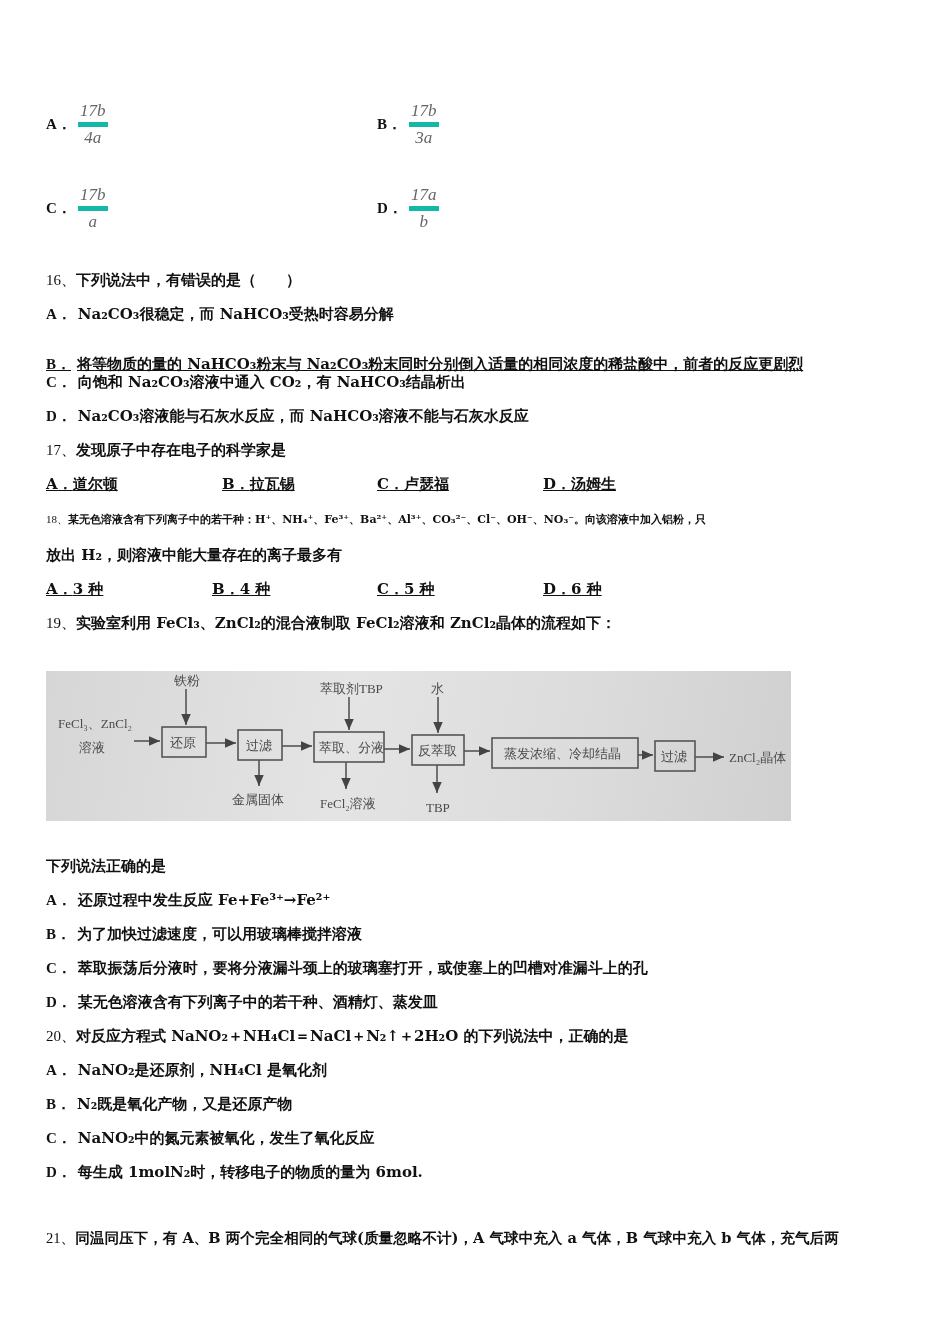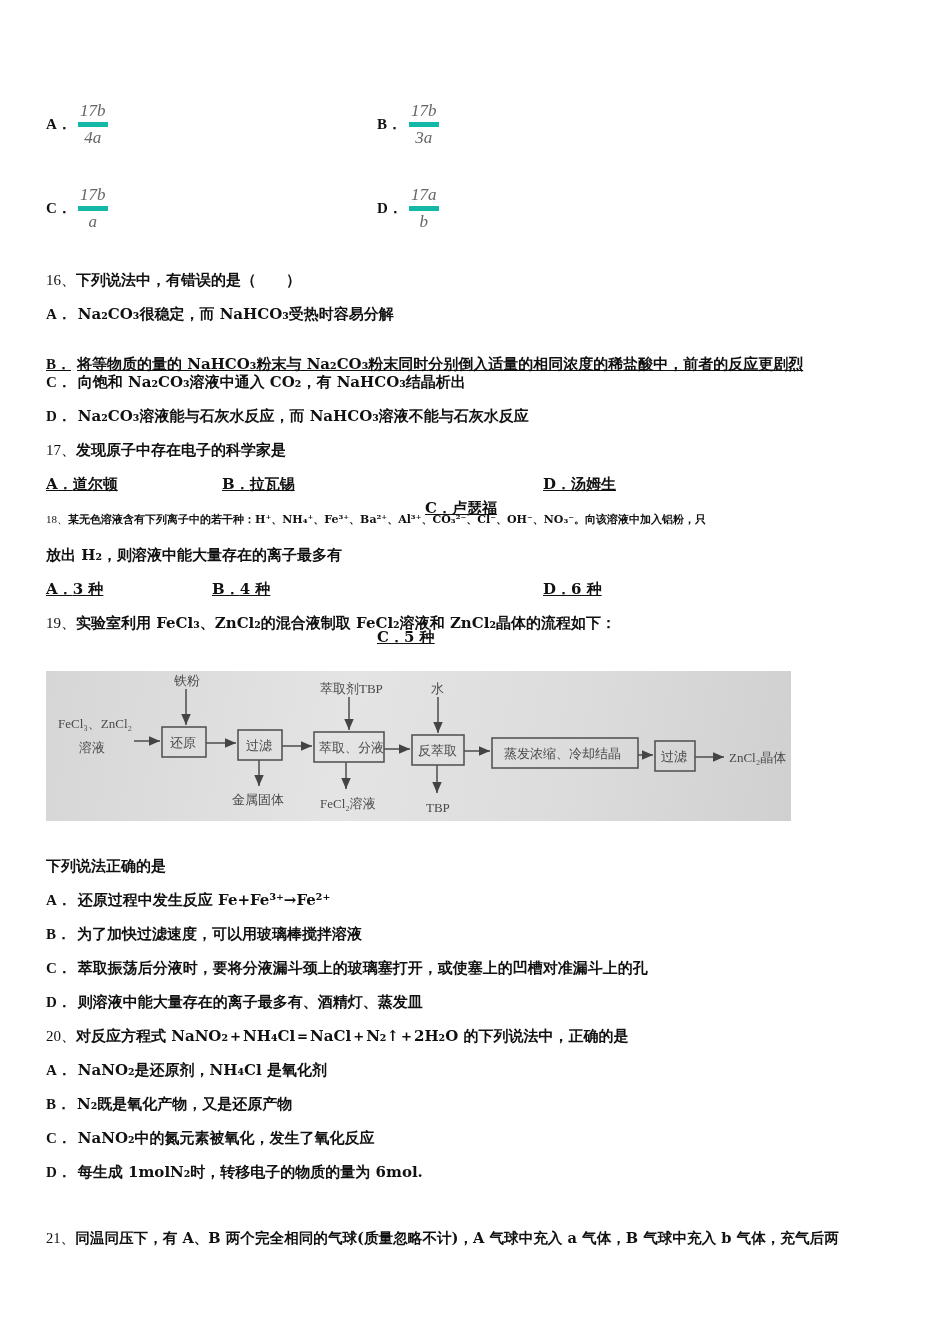--- a/index.html
+++ b/index.html
@@ -70,40 +70,40 @@
 
 <div class="line" style="top:440px;">
   <span class="num">17、</span><span>发现原子中存在电子的科学家是</span>
 </div>
 <div class="opt" style="left:46px;top:474px;">
   <span class="lab">A．</span><span>道尔顿</span>
 </div>
 <div class="opt" style="left:212px;top:474px;margin-left:10px;">
   <span class="lab">B．</span><span>拉瓦锡</span>
 </div>
-<div class="opt" style="left:377px;top:498px;margin-left:48px;">
+<div class="opt" style="left:377px;top:474px;">
   <span class="lab">C．</span><span>卢瑟福</span>
 </div>
 <div class="opt" style="left:543px;top:474px;">
   <span class="lab">D．</span><span>汤姆生</span>
 </div>
 
 <div class="line" style="top:509px;font-size:11px;">
   <span class="num">18、</span><span>某无色溶液含有下列离子中的若干种：H⁺、NH₄⁺、Fe³⁺、Ba²⁺、Al³⁺、CO₃²⁻、Cl⁻、OH⁻、NO₃⁻。向该溶液中加入铝粉，只</span>
 </div>
 <div class="line" style="top:545px;">
   <span>放出 H₂，则溶液中能大量存在的离子最多有</span>
 </div>
 <div class="opt" style="left:46px;top:579px;">
   <span class="lab">A．</span><span>3 种</span>
 </div>
 <div class="opt" style="left:212px;top:579px;">
   <span class="lab">B．</span><span>4 种</span>
 </div>
-<div class="opt" style="left:377px;top:579px;margin-top:48px;">
+<div class="opt" style="left:377px;top:579px;">
   <span class="lab">C．</span><span>5 种</span>
 </div>
 <div class="opt" style="left:543px;top:579px;">
   <span class="lab">D．</span><span>6 种</span>
 </div>
 
 <div class="line" style="top:613px;">
   <span class="num">19、</span><span>实验室利用 FeCl₃、ZnCl₂的混合液制取 FeCl₂溶液和 ZnCl₂晶体的流程如下：</span>
 </div>
 
@@ -163,21 +163,21 @@
 <div class="line" style="top:890px;">
   <span class="lab">A．</span><span>还原过程中发生反应 Fe+Fe³⁺→Fe²⁺</span>
 </div>
 <div class="line" style="top:924px;">
   <span class="lab">B．</span><span>为了加快过滤速度，可以用玻璃棒搅拌溶液</span>
 </div>
 <div class="line" style="top:958px;">
   <span class="lab">C．</span><span>萃取振荡后分液时，要将分液漏斗颈上的玻璃塞打开，或使塞上的凹槽对准漏斗上的孔</span>
 </div>
 <div class="line" style="top:992px;">
-  <span class="lab">D．</span><span>则溶液中能大量存在的离子最多有、酒精灯、蒸发皿</span>
+  <span class="lab">D．</span><span>某无色溶液含有下列离子中的若干种、酒精灯、蒸发皿</span>
 </div>
 
 <div class="line" style="top:1026px;">
   <span class="num">20、</span><span>对反应方程式 NaNO₂＋NH₄Cl＝NaCl＋N₂↑＋2H₂O 的下列说法中，正确的是</span>
 </div>
 <div class="line" style="top:1060px;">
   <span class="lab">A．</span><span>NaNO₂是还原剂，NH₄Cl 是氧化剂</span>
 </div>
 <div class="line" style="top:1094px;">
   <span class="lab">B．</span><span>N₂既是氧化产物，又是还原产物</span>

